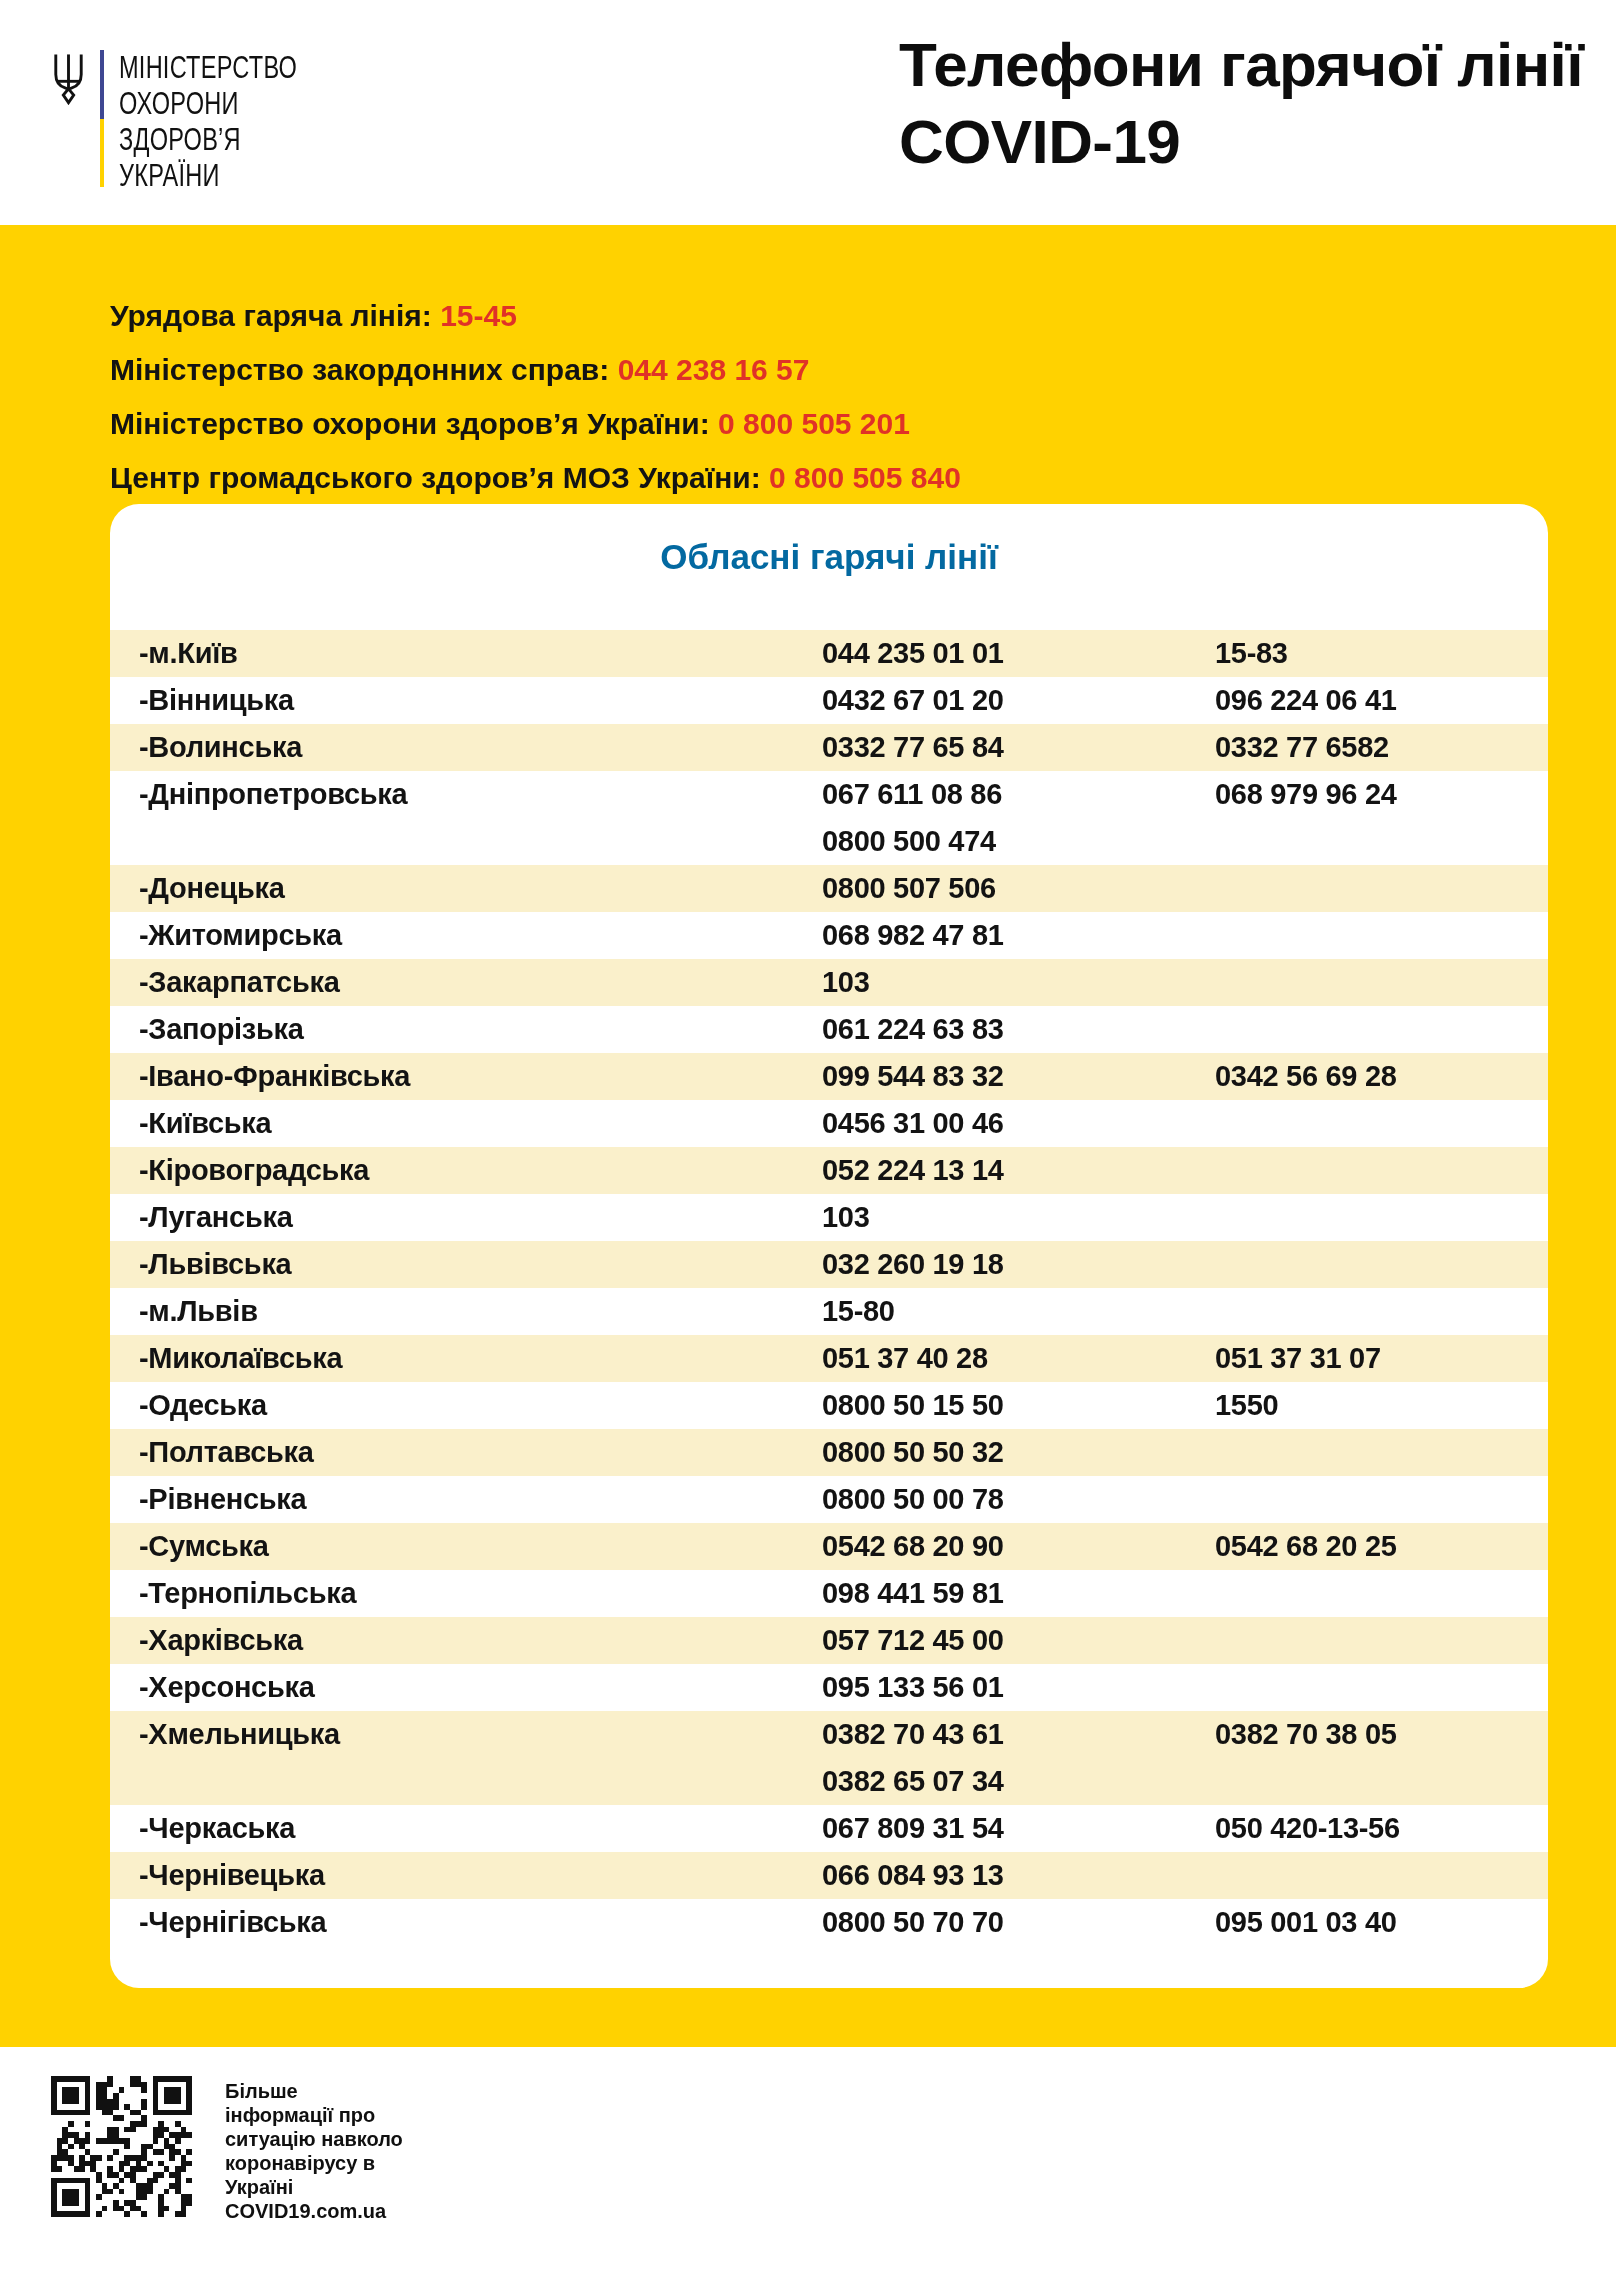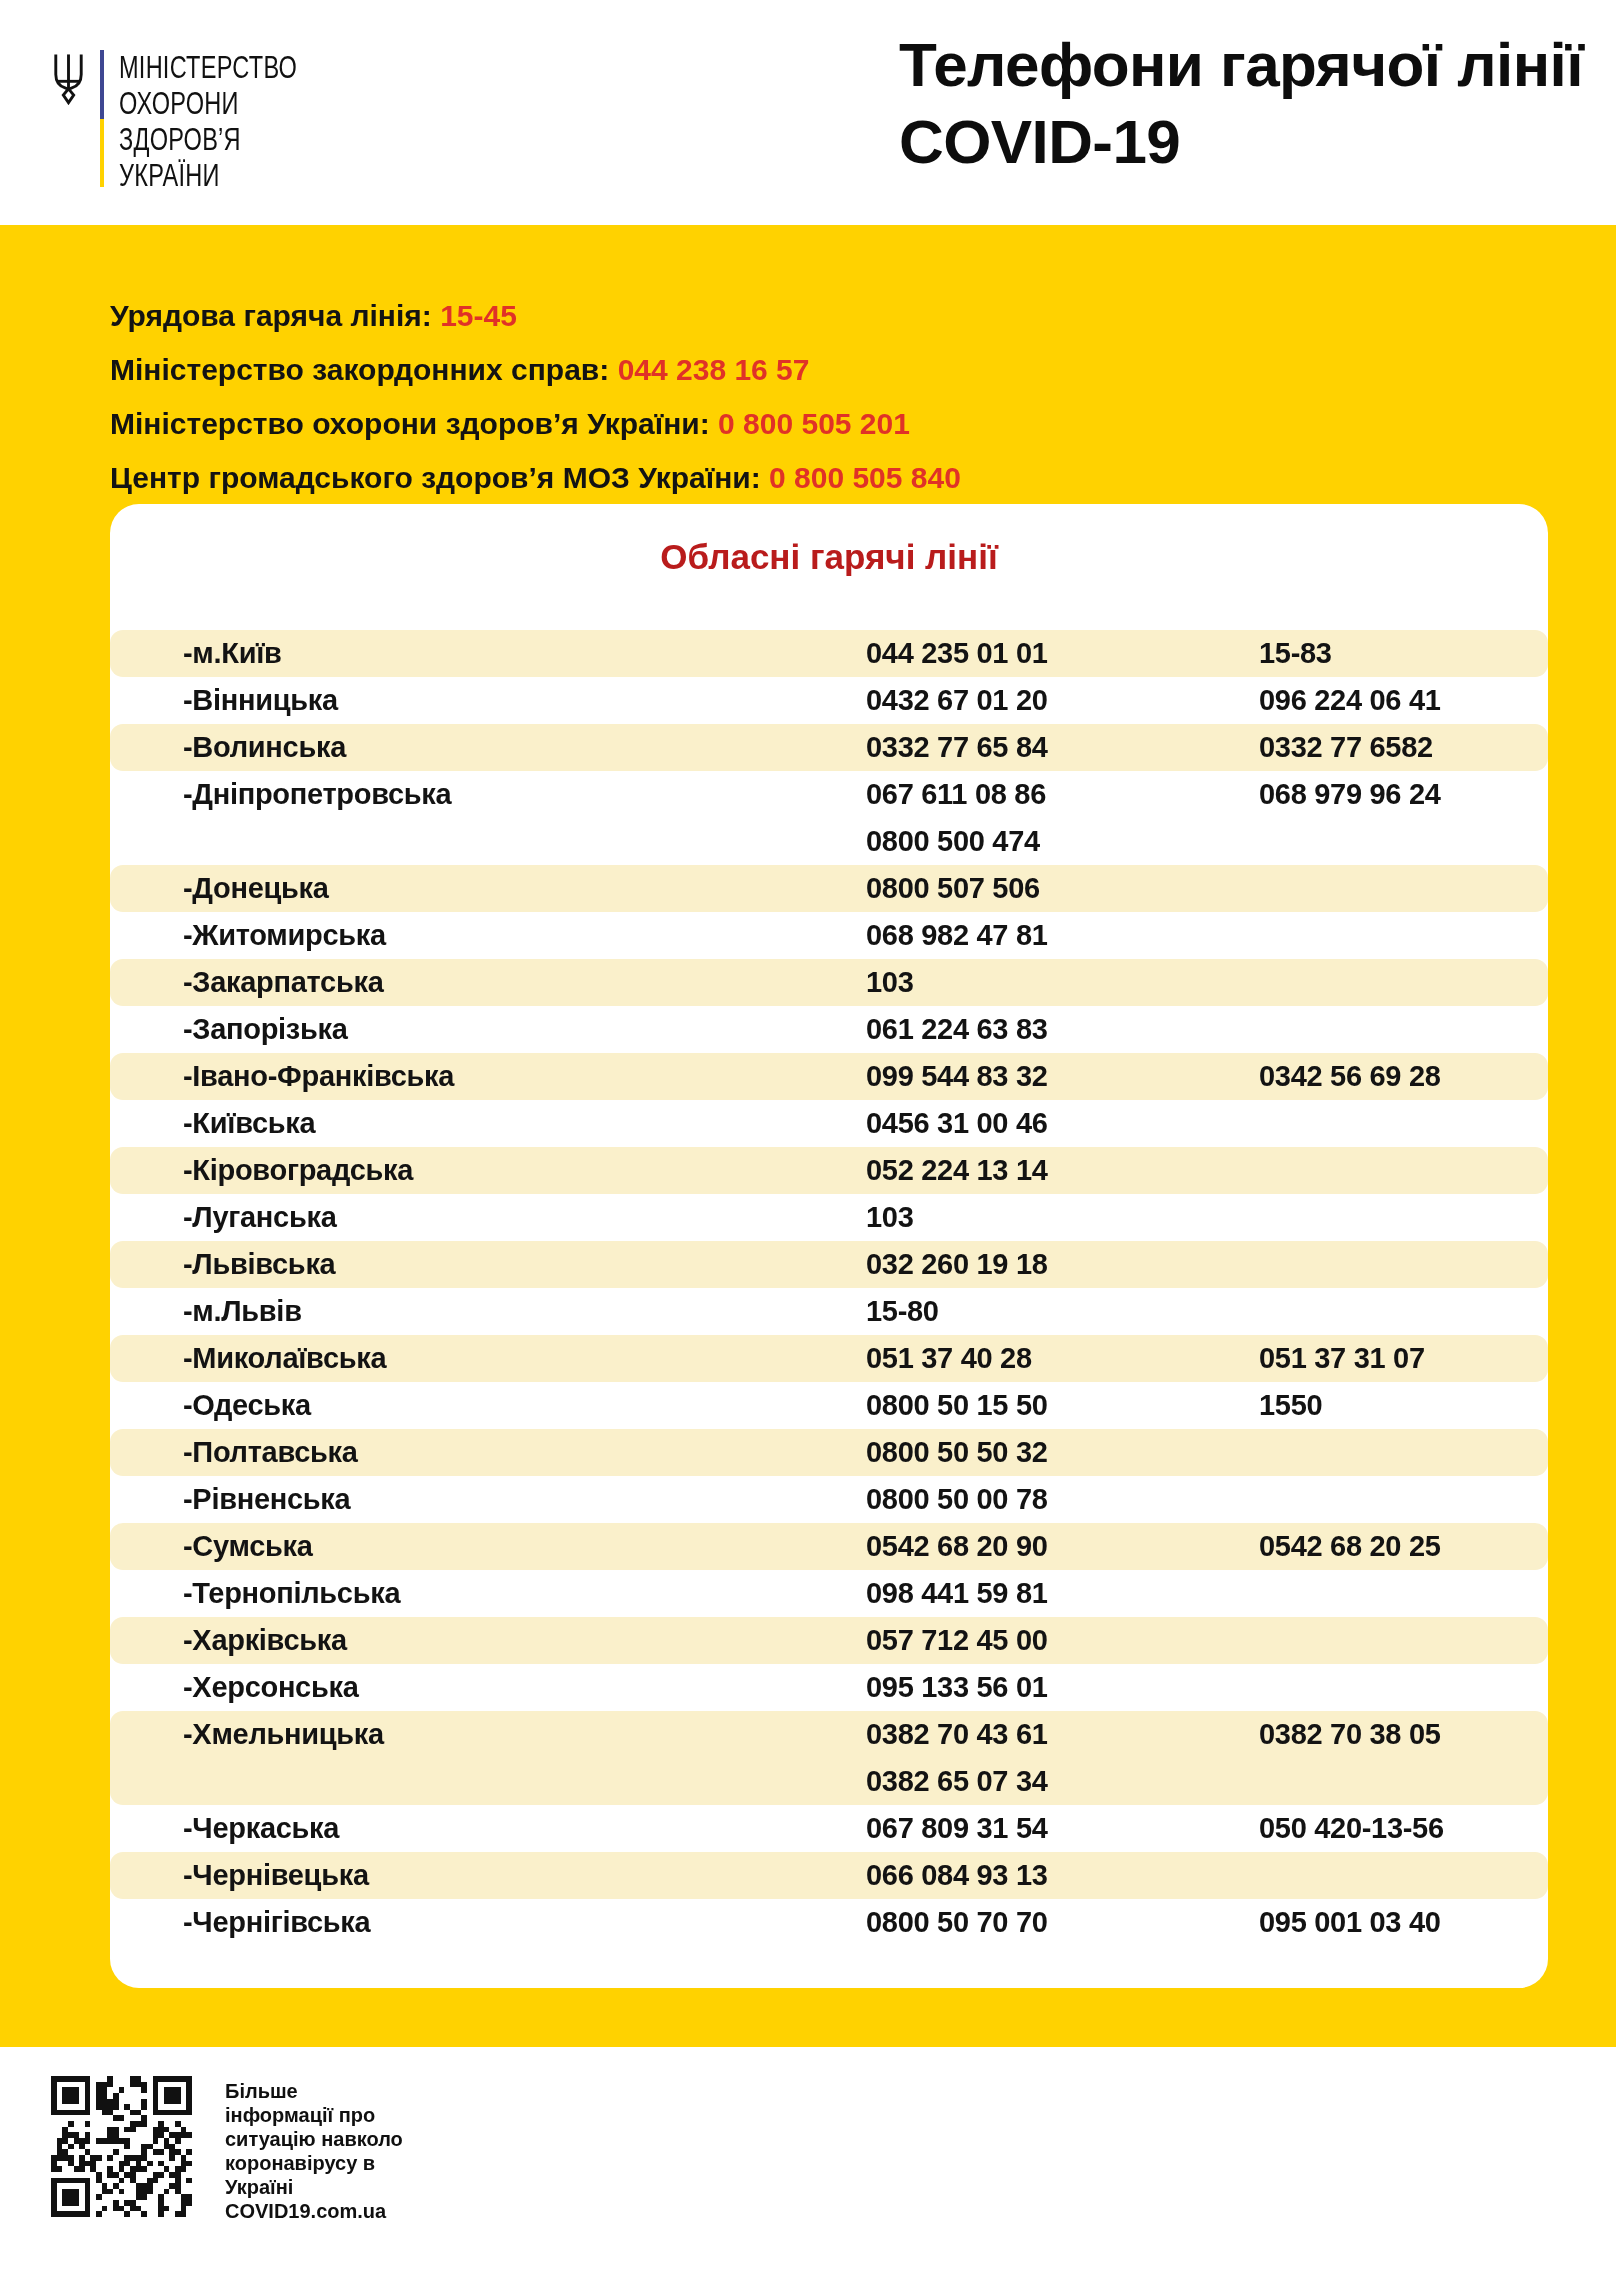--- a/index.html
+++ b/index.html
@@ -23,28 +23,27 @@
   
   .band{position:absolute;left:0;top:225px;width:1616px;height:1822px;background:#FFD200;}
   .hotlines{position:absolute;left:110px;top:64px;}
   .hotline{font-size:30px;line-height:54px;font-weight:700;color:#131313;white-space:nowrap;}
   .hotline .num{color:#E03227;}
   
   .card{
     position:absolute;left:110px;top:279px;width:1438px;height:1484px;
     background:#ffffff;border-radius:29px;box-sizing:border-box;padding-top:33px;
   }
-  .card-title{margin:0;text-align:center;font-size:35px;line-height:40px;font-weight:700;color:#b91c1c;}
+  .card-title{margin:0;text-align:center;font-size:35px;line-height:40px;font-weight:700;color:#0369a1;}
   .table{margin-top:53px;}
   .trow{
     display:grid;grid-template-columns:683px 393px 1fr;
-    box-sizing:border-box;padding-left:73px;padding-right:19px;
+    box-sizing:border-box;padding-left:29px;padding-right:19px;
     font-weight:700;font-size:29px;letter-spacing:-0.3px;color:#131313;
     align-items:start;
-    border-radius:13px;
   }
   .trow.zebra{background:#FAF0CB;}
   .cell-line{line-height:47px;height:47px;white-space:nowrap;}
   
   .footer{position:absolute;left:0;top:2047px;width:1616px;height:226px;background:#ffffff;}
   .qr{position:absolute;left:51px;top:29px;width:141px;height:141px;}
   .footer-text{position:absolute;left:225px;top:32px;font-size:20px;line-height:24px;font-weight:700;color:#101010;}
 </style>
 </head>
 <body>

